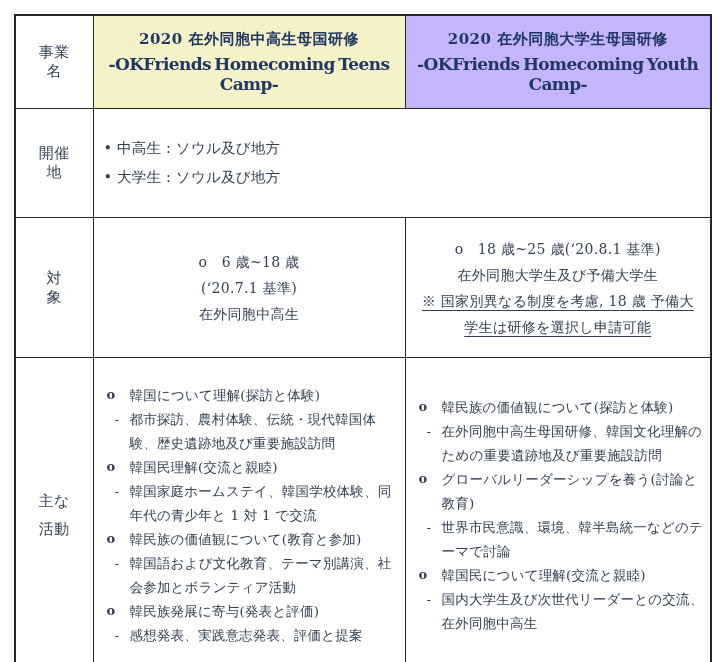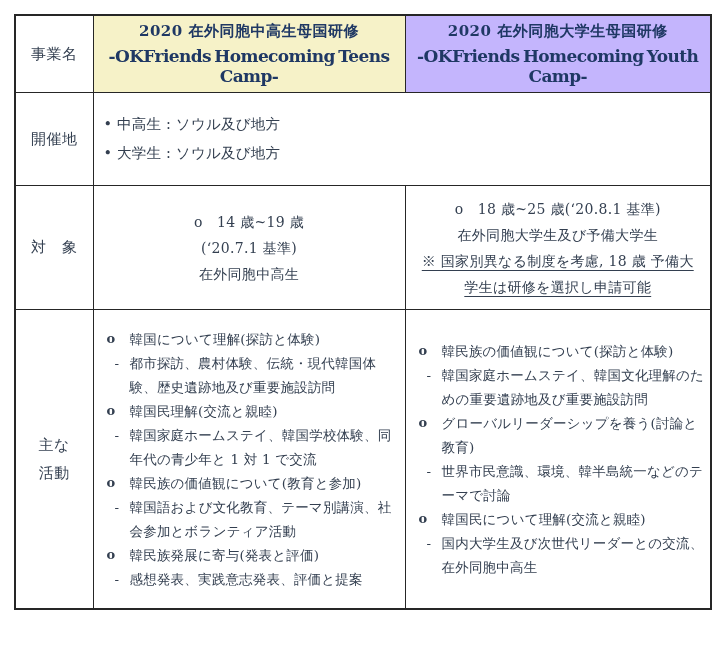--- a/index.html
+++ b/index.html
@@ -17,21 +17,21 @@
   td{border:1px solid #262626;vertical-align:middle;padding:4px 6px;overflow:hidden;}
   
   tr.r-head td{height:60px;}
   tr.r-period td{height:68px;}
   tr.r-venue td{height:76px;}
   tr.r-target td{height:107px;}
   tr.r-acts td{height:282px;}
   
   td.lab{
     text-align:center;font-size:15px;color:#333f50;
-    letter-spacing:0.5px;padding:8px;
+    letter-spacing:0.5px;padding:16px;
   }
   td.lab.two-line{white-space:pre-line;line-height:1.9;}
   
   td.hd{text-align:center;color:#1f3864;font-weight:bold;padding:6px 4px;}
   td.hd .hd-title{font-size:15px;letter-spacing:0.5px;}
   td.hd .hd-sub{font-size:17px;margin-top:5px;letter-spacing:-0.6px;word-spacing:-2px;}
   td.hd.teens{background:#f6f2c8;}
   td.hd.youth{background:#c4b5fd;}
   
   td.body{font-size:14.5px;}
@@ -77,21 +77,21 @@
         <td class="lab">開催地</td>
         <td class="body" colspan="2">
             <div class="line">• 中高生 : ソウル及び地方</div>
             <div class="line">• 大学生 : ソウル及び地方</div>
           </td>
       </tr>
 
       <tr class="r-target">
         <td class="lab">対　象</td>
         <td class="body center">
-            <div class="cline">o　14 歳~19 歳</div>
+            <div class="cline">o　6 歳~18 歳</div>
             <div class="cline">(‘20.7.1 基準)</div>
             <div class="cline">在外同胞中高生</div>
           </td>
         <td class="body center">
           <div>
               <div class="cline">o　18 歳~25 歳(‘20.8.1 基準)</div>
               <div class="cline">在外同胞大学生及び予備大学生</div>
             </div>
           <div>
               <div class="cline u">※ 国家別異なる制度を考慮, 18 歳 予備大</div>
@@ -108,21 +108,21 @@
             <div class="act"><span class="mk md">-</span><span class="tx">都市探訪、農村体験、伝統・現代韓国体験、歴史遺跡地及び重要施設訪問</span></div>
             <div class="act"><span class="mk mo">o</span><span class="tx">韓国民理解(交流と親睦)</span></div>
             <div class="act"><span class="mk md">-</span><span class="tx">韓国家庭ホームステイ、韓国学校体験、同年代の青少年と 1 対 1 で交流</span></div>
             <div class="act"><span class="mk mo">o</span><span class="tx">韓民族の価値観について(教育と参加)</span></div>
             <div class="act"><span class="mk md">-</span><span class="tx">韓国語および文化教育、テーマ別講演、社会参加とボランティア活動</span></div>
             <div class="act"><span class="mk mo">o</span><span class="tx">韓民族発展に寄与(発表と評価)</span></div>
             <div class="act"><span class="mk md">-</span><span class="tx">感想発表、実践意志発表、評価と提案</span></div>
           </td>
         <td class="body acts">
             <div class="act"><span class="mk mo">o</span><span class="tx">韓民族の価値観について(探訪と体験)</span></div>
-            <div class="act"><span class="mk md">-</span><span class="tx">韓国家庭ホームステイ、韓国文化理解のための重要遺跡地及び重要施設訪問</span></div>
+            <div class="act"><span class="mk md">-</span><span class="tx">在外同胞中高生母国研修、韓国文化理解のための重要遺跡地及び重要施設訪問</span></div>
             <div class="act"><span class="mk mo">o</span><span class="tx">グローバルリーダーシップを養う(討論と教育)</span></div>
             <div class="act"><span class="mk md">-</span><span class="tx">世界市民意識、環境、韓半島統一などのテーマで討論</span></div>
             <div class="act"><span class="mk mo">o</span><span class="tx">韓国民について理解(交流と親睦)</span></div>
             <div class="act"><span class="mk md">-</span><span class="tx">国内大学生及び次世代リーダーとの交流、在外同胞中高生</span></div>
           </td>
       </tr>
     </tbody>
   </table>
 
 </div>

